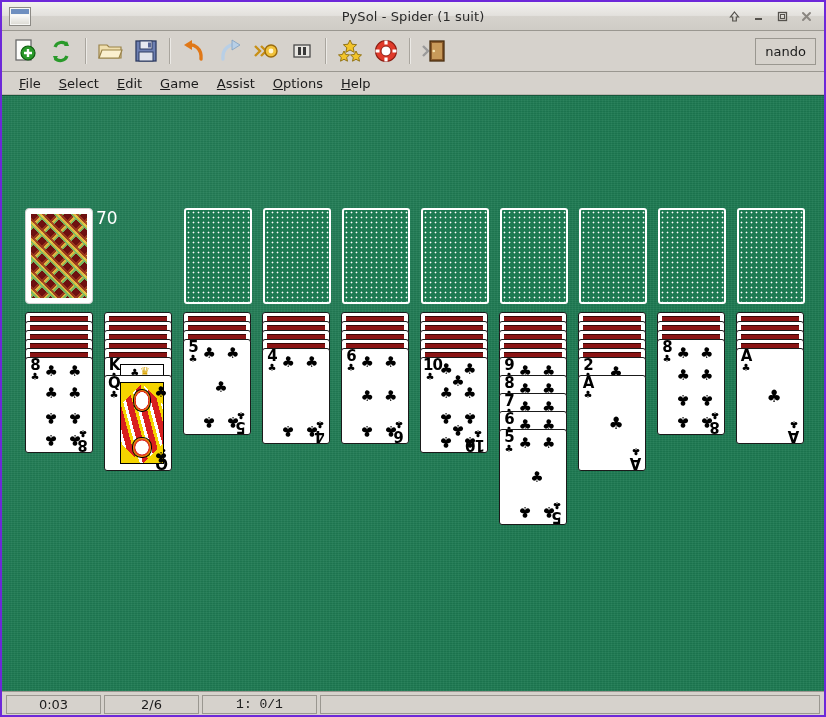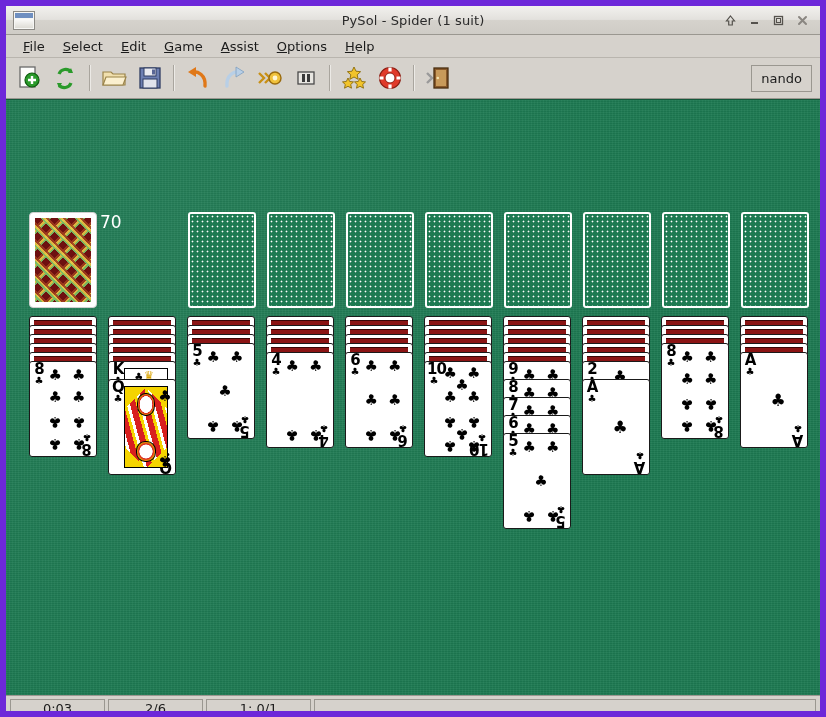--- a/index.html
+++ b/index.html
@@ -9,21 +9,21 @@
     font-family: "DejaVu Sans", "Liberation Sans", sans-serif;
     background: #d6d3cd;
     overflow: hidden;
   }
 
   
   #window {
     position: relative;
     width: 826px; height: 717px;
     background: #eab308;
-    border: 6px solid #6d28d9;
+    border: 2px solid #6d28d9;
     overflow: hidden;
   }
 
   
   #titlebar {
     position: relative;
     height: 29px;
     background: linear-gradient(to bottom, #f2f1ee 0%, #e3e1dd 48%, #d5d2cc 52%, #cfccc6 100%);
     border-bottom: 1px solid #9a9790;
     display: flex; align-items: center;
@@ -267,21 +267,21 @@
     border-top:1px solid #9a9790;
   }
   .status-cell {
     border:1px solid #9a9790;
     background:#d6d2cc;
     display:flex; align-items:center; justify-content:center;
     font-size:13px; color:#1b1b1b;
   }
   #st-time { width: 95px; }
   #st-moves { width: 95px; }
-  #st-stats { width: 105px; }
+  #st-stats { width: 115px; font-family: Liberation Mono, monospace; }
   #st-info { flex:1; }
 </style>
 </head>
 <body>
 
 <div id="window">
 
   <div id="titlebar">
     <div id="win-icon"></div>
     <div id="title-text">PySol - Spider (1 suit)</div>
@@ -303,130 +303,130 @@
           </svg>
       </div>
       <div class="wbtn">
         <svg width="13" height="13" viewBox="0 0 13 13">
             <path d="M3 3 L10 10 M10 3 L3 10" stroke="#8a8681" stroke-width="2" stroke-linecap="round"></path>
           </svg>
       </div>
     </div>
   </div>
 
+  <div id="toolbar">
+
+    <div class="tb-btn">
+      <svg width="26" height="26" viewBox="0 0 26 26">
+        <rect x="3" y="2" width="15" height="20" fill="#fdfdfb" stroke="#6a6a6a" stroke-width="1.3"></rect>
+        <circle cx="15" cy="15" r="7" fill="#2a9a2a" stroke="#0d5d0d" stroke-width="1.2"></circle>
+        <path d="M15 11 v8 M11 15 h8" stroke="#fff" stroke-width="2.4"></path>
+      </svg>
+    </div>
+
+    <div class="tb-btn">
+      <svg width="26" height="26" viewBox="0 0 26 26">
+        <path d="M6 9 a7 7 0 0 1 12 -2" fill="none" stroke="#2a9a2a" stroke-width="3.2"></path>
+        <path d="M18 18 a7 7 0 0 1 -12 2" fill="none" stroke="#2a9a2a" stroke-width="3.2"></path>
+        <path d="M18 3 l2 5 l-5 0 z" fill="#2a9a2a"></path>
+        <path d="M6 23 l-2 -5 l5 0 z" fill="#2a9a2a"></path>
+      </svg>
+    </div>
+
+    <div class="tb-sep"></div>
+
+    <div class="tb-btn">
+      <svg width="26" height="26" viewBox="0 0 26 26">
+        <path d="M2 20 V7 h8 l2 2 h12 v11 z" fill="#f0dfae" stroke="#9a8349" stroke-width="1.2"></path>
+        <path d="M2 20 l3 -8 h20 l-3 8 z" fill="#fbf0cf" stroke="#9a8349" stroke-width="1.2"></path>
+      </svg>
+    </div>
+
+    <div class="tb-btn">
+      <svg width="26" height="26" viewBox="0 0 26 26">
+        <rect x="3" y="3" width="20" height="20" fill="#6d7fb2" stroke="#2f3c63" stroke-width="1.3"></rect>
+        <rect x="7" y="3" width="12" height="8" fill="#e9eaf0" stroke="#2f3c63" stroke-width="1"></rect>
+        <rect x="15" y="4.5" width="3" height="5" fill="#5a6796"></rect>
+        <rect x="6" y="14" width="14" height="9" fill="#dfe2ec" stroke="#2f3c63" stroke-width="1"></rect>
+      </svg>
+    </div>
+
+    <div class="tb-sep"></div>
+
+    <div class="tb-btn">
+      <svg width="26" height="26" viewBox="0 0 26 26">
+        <path d="M20 21 C21 10 13 6 7 7" fill="none" stroke="#e07818" stroke-width="3.4" stroke-linecap="round"></path>
+        <path d="M3 7 L11 2 L11 12 z" fill="#e07818"></path>
+      </svg>
+    </div>
+
+    <div class="tb-btn">
+      <svg width="26" height="26" viewBox="0 0 26 26">
+        <path d="M6 21 C5 10 13 6 19 7" fill="none" stroke="#b8cfe6" stroke-width="3.4" stroke-linecap="round"></path>
+        <path d="M23 7 L15 2 L15 12 z" fill="#b8cfe6" stroke="#7f9fc0" stroke-width="0.8"></path>
+      </svg>
+    </div>
+
+    <div class="tb-btn">
+      <svg width="26" height="26" viewBox="0 0 26 26">
+        <path d="M2 8 l5 5 l-5 5" fill="none" stroke="#c89016" stroke-width="2.4"></path>
+        <path d="M8 8 l5 5 l-5 5" fill="none" stroke="#c89016" stroke-width="2.4"></path>
+        <circle cx="18" cy="13" r="6" fill="#f0c23c" stroke="#9a6b0e" stroke-width="1.4"></circle>
+        <circle cx="18" cy="13" r="2.4" fill="#fff6d4"></circle>
+      </svg>
+    </div>
+
+    <div class="tb-btn">
+      <svg width="26" height="26" viewBox="0 0 26 26">
+        <rect x="5" y="7" width="16" height="12" fill="#e8e6e1" stroke="#4a4a4a" stroke-width="1.3"></rect>
+        <rect x="9" y="9" width="3" height="8" fill="#3a3a3a"></rect>
+        <rect x="14" y="9" width="3" height="8" fill="#3a3a3a"></rect>
+      </svg>
+    </div>
+
+    <div class="tb-sep"></div>
+
+    <div class="tb-btn">
+      <svg width="26" height="26" viewBox="0 0 26 26">
+        <path d="M13 2 l2 4.2 l4.6 .5 l-3.4 3.1 l1 4.5 l-4.2 -2.3 l-4.2 2.3 l1 -4.5 l-3.4 -3.1 l4.6 -.5 z" fill="#f2c42a" stroke="#8a6a08" stroke-width="0.9"></path>
+        <path d="M7 13 l1.7 3.5 l3.8 .4 l-2.8 2.6 l.8 3.7 l-3.5 -1.9 l-3.5 1.9 l.8 -3.7 l-2.8 -2.6 l3.8 -.4 z" fill="#f2c42a" stroke="#8a6a08" stroke-width="0.9"></path>
+        <path d="M19 13 l1.7 3.5 l3.8 .4 l-2.8 2.6 l.8 3.7 l-3.5 -1.9 l-3.5 1.9 l.8 -3.7 l-2.8 -2.6 l3.8 -.4 z" fill="#f2c42a" stroke="#8a6a08" stroke-width="0.9"></path>
+      </svg>
+    </div>
+
+    <div class="tb-btn">
+      <svg width="26" height="26" viewBox="0 0 26 26">
+        <circle cx="13" cy="13" r="10.5" fill="#e03a2a" stroke="#8c1d12" stroke-width="1.2"></circle>
+        <circle cx="13" cy="13" r="5" fill="#ffffff" stroke="#8c1d12" stroke-width="1"></circle>
+        <path d="M13 2.5 v4 M13 19.5 v4 M2.5 13 h4 M19.5 13 h4" stroke="#ffffff" stroke-width="3.2"></path>
+      </svg>
+    </div>
+
+    <div class="tb-sep"></div>
+
+    <div class="tb-btn">
+      <svg width="26" height="26" viewBox="0 0 26 26">
+        <path d="M2 8 l5 5 l-5 5" fill="none" stroke="#9a9a9a" stroke-width="2.4"></path>
+        <rect x="9" y="3" width="14" height="20" fill="#8a5a2a" stroke="#4a2e10" stroke-width="1.3"></rect>
+        <rect x="11" y="5" width="10" height="16" fill="#c89a5a"></rect>
+        <circle cx="12.8" cy="13" r="1.3" fill="#f5e3b0"></circle>
+      </svg>
+    </div>
+
+    <div id="player-box">nando</div>
+  </div>
+
   <div id="menubar">
     <div class="menu-item"><u>F</u><span>ile</span></div>
     <div class="menu-item"><u>S</u><span>elect</span></div>
     <div class="menu-item"><u>E</u><span>dit</span></div>
     <div class="menu-item"><u>G</u><span>ame</span></div>
     <div class="menu-item"><u>A</u><span>ssist</span></div>
     <div class="menu-item"><u>O</u><span>ptions</span></div>
     <div class="menu-item"><u>H</u><span>elp</span></div>
-  </div>
-
-  <div id="toolbar">
-
-    <div class="tb-btn">
-      <svg width="26" height="26" viewBox="0 0 26 26">
-        <rect x="3" y="2" width="15" height="20" fill="#fdfdfb" stroke="#6a6a6a" stroke-width="1.3"></rect>
-        <circle cx="15" cy="15" r="7" fill="#2a9a2a" stroke="#0d5d0d" stroke-width="1.2"></circle>
-        <path d="M15 11 v8 M11 15 h8" stroke="#fff" stroke-width="2.4"></path>
-      </svg>
-    </div>
-
-    <div class="tb-btn">
-      <svg width="26" height="26" viewBox="0 0 26 26">
-        <path d="M6 9 a7 7 0 0 1 12 -2" fill="none" stroke="#2a9a2a" stroke-width="3.2"></path>
-        <path d="M18 18 a7 7 0 0 1 -12 2" fill="none" stroke="#2a9a2a" stroke-width="3.2"></path>
-        <path d="M18 3 l2 5 l-5 0 z" fill="#2a9a2a"></path>
-        <path d="M6 23 l-2 -5 l5 0 z" fill="#2a9a2a"></path>
-      </svg>
-    </div>
-
-    <div class="tb-sep"></div>
-
-    <div class="tb-btn">
-      <svg width="26" height="26" viewBox="0 0 26 26">
-        <path d="M2 20 V7 h8 l2 2 h12 v11 z" fill="#f0dfae" stroke="#9a8349" stroke-width="1.2"></path>
-        <path d="M2 20 l3 -8 h20 l-3 8 z" fill="#fbf0cf" stroke="#9a8349" stroke-width="1.2"></path>
-      </svg>
-    </div>
-
-    <div class="tb-btn">
-      <svg width="26" height="26" viewBox="0 0 26 26">
-        <rect x="3" y="3" width="20" height="20" fill="#6d7fb2" stroke="#2f3c63" stroke-width="1.3"></rect>
-        <rect x="7" y="3" width="12" height="8" fill="#e9eaf0" stroke="#2f3c63" stroke-width="1"></rect>
-        <rect x="15" y="4.5" width="3" height="5" fill="#5a6796"></rect>
-        <rect x="6" y="14" width="14" height="9" fill="#dfe2ec" stroke="#2f3c63" stroke-width="1"></rect>
-      </svg>
-    </div>
-
-    <div class="tb-sep"></div>
-
-    <div class="tb-btn">
-      <svg width="26" height="26" viewBox="0 0 26 26">
-        <path d="M20 21 C21 10 13 6 7 7" fill="none" stroke="#e07818" stroke-width="3.4" stroke-linecap="round"></path>
-        <path d="M3 7 L11 2 L11 12 z" fill="#e07818"></path>
-      </svg>
-    </div>
-
-    <div class="tb-btn">
-      <svg width="26" height="26" viewBox="0 0 26 26">
-        <path d="M6 21 C5 10 13 6 19 7" fill="none" stroke="#b8cfe6" stroke-width="3.4" stroke-linecap="round"></path>
-        <path d="M23 7 L15 2 L15 12 z" fill="#b8cfe6" stroke="#7f9fc0" stroke-width="0.8"></path>
-      </svg>
-    </div>
-
-    <div class="tb-btn">
-      <svg width="26" height="26" viewBox="0 0 26 26">
-        <path d="M2 8 l5 5 l-5 5" fill="none" stroke="#c89016" stroke-width="2.4"></path>
-        <path d="M8 8 l5 5 l-5 5" fill="none" stroke="#c89016" stroke-width="2.4"></path>
-        <circle cx="18" cy="13" r="6" fill="#f0c23c" stroke="#9a6b0e" stroke-width="1.4"></circle>
-        <circle cx="18" cy="13" r="2.4" fill="#fff6d4"></circle>
-      </svg>
-    </div>
-
-    <div class="tb-btn">
-      <svg width="26" height="26" viewBox="0 0 26 26">
-        <rect x="5" y="7" width="16" height="12" fill="#e8e6e1" stroke="#4a4a4a" stroke-width="1.3"></rect>
-        <rect x="9" y="9" width="3" height="8" fill="#3a3a3a"></rect>
-        <rect x="14" y="9" width="3" height="8" fill="#3a3a3a"></rect>
-      </svg>
-    </div>
-
-    <div class="tb-sep"></div>
-
-    <div class="tb-btn">
-      <svg width="26" height="26" viewBox="0 0 26 26">
-        <path d="M13 2 l2 4.2 l4.6 .5 l-3.4 3.1 l1 4.5 l-4.2 -2.3 l-4.2 2.3 l1 -4.5 l-3.4 -3.1 l4.6 -.5 z" fill="#f2c42a" stroke="#8a6a08" stroke-width="0.9"></path>
-        <path d="M7 13 l1.7 3.5 l3.8 .4 l-2.8 2.6 l.8 3.7 l-3.5 -1.9 l-3.5 1.9 l.8 -3.7 l-2.8 -2.6 l3.8 -.4 z" fill="#f2c42a" stroke="#8a6a08" stroke-width="0.9"></path>
-        <path d="M19 13 l1.7 3.5 l3.8 .4 l-2.8 2.6 l.8 3.7 l-3.5 -1.9 l-3.5 1.9 l.8 -3.7 l-2.8 -2.6 l3.8 -.4 z" fill="#f2c42a" stroke="#8a6a08" stroke-width="0.9"></path>
-      </svg>
-    </div>
-
-    <div class="tb-btn">
-      <svg width="26" height="26" viewBox="0 0 26 26">
-        <circle cx="13" cy="13" r="10.5" fill="#e03a2a" stroke="#8c1d12" stroke-width="1.2"></circle>
-        <circle cx="13" cy="13" r="5" fill="#ffffff" stroke="#8c1d12" stroke-width="1"></circle>
-        <path d="M13 2.5 v4 M13 19.5 v4 M2.5 13 h4 M19.5 13 h4" stroke="#ffffff" stroke-width="3.2"></path>
-      </svg>
-    </div>
-
-    <div class="tb-sep"></div>
-
-    <div class="tb-btn">
-      <svg width="26" height="26" viewBox="0 0 26 26">
-        <path d="M2 8 l5 5 l-5 5" fill="none" stroke="#9a9a9a" stroke-width="2.4"></path>
-        <rect x="9" y="3" width="14" height="20" fill="#8a5a2a" stroke="#4a2e10" stroke-width="1.3"></rect>
-        <rect x="11" y="5" width="10" height="16" fill="#c89a5a"></rect>
-        <circle cx="12.8" cy="13" r="1.3" fill="#f5e3b0"></circle>
-      </svg>
-    </div>
-
-    <div id="player-box">nando</div>
   </div>
 
   <div id="table">
 
     <div class="card card-back" style="left:23px; top:112px;">
       <div class="card-back-inner"></div>
     </div>
     <div id="stock-count" style="left:94px; top:112px;">70</div>
 
     <div class="pile-empty" style="left:182px; top:112px;"></div>

